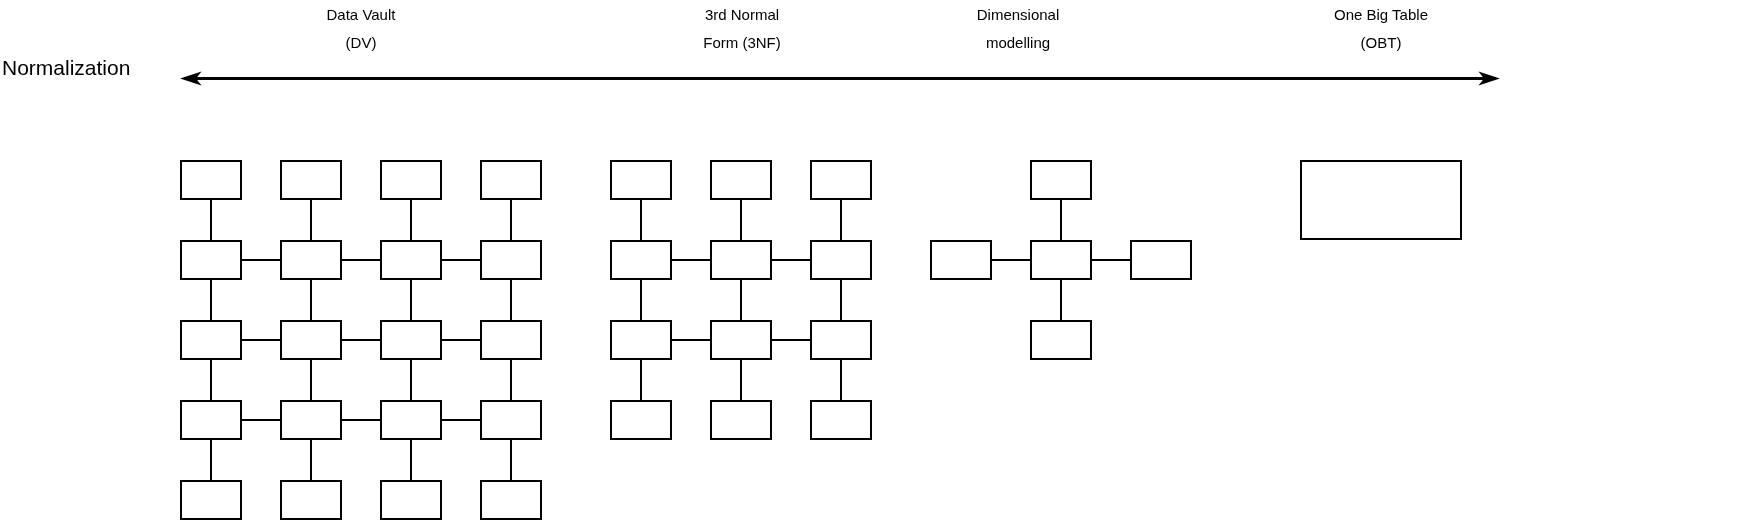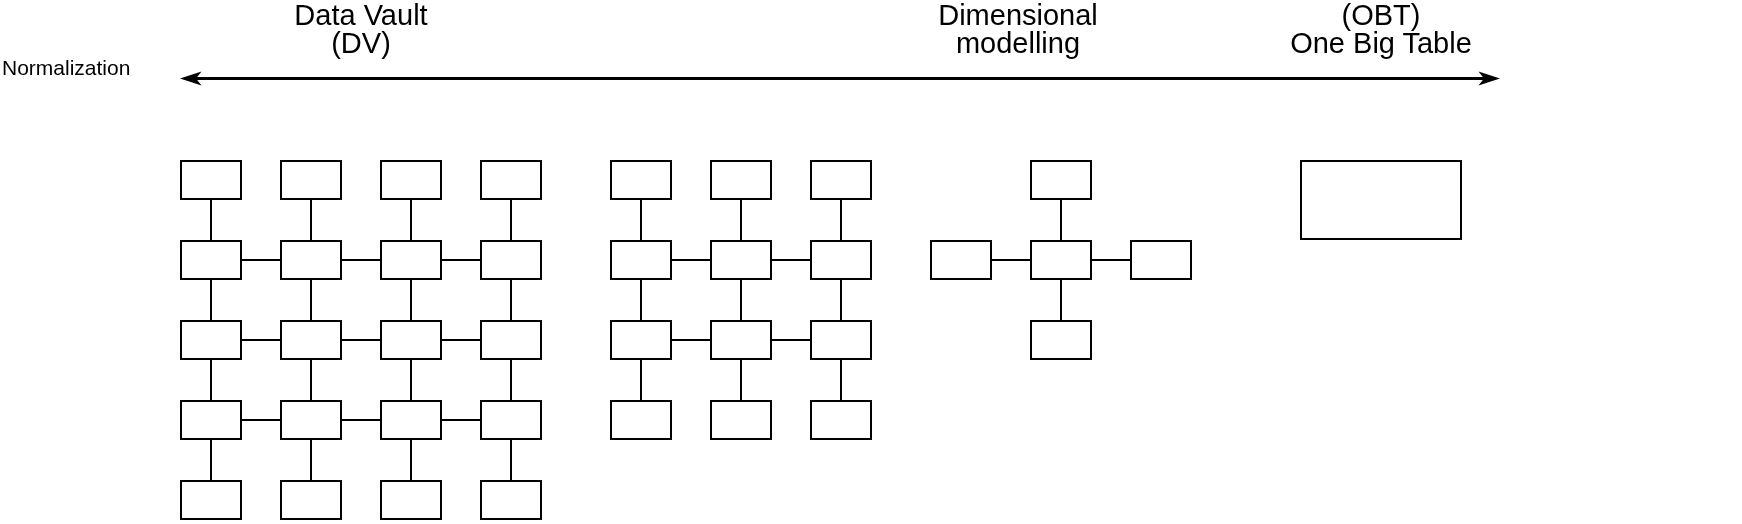--- a/index.html
+++ b/index.html
@@ -17,21 +17,21 @@
     top:54px;
     font-size:21px;
     line-height:28px;
     white-space:nowrap;
   }
   .dlabel {
     position:absolute;
     top:1px;
     transform:translateX(-50%);
     text-align:center;
-    font-size:29px;
+    font-size:15px;
     line-height:28px;
     white-space:nowrap;
   }
   .dgroup { position:absolute; left:0; top:0; width:100%; height:100%; }
   .box {
     position:absolute;
     box-sizing:border-box;
     border:2.5px solid #000000;
     background:#ffffff;
   }
@@ -98,20 +98,24 @@
         <div class="box" style="left: 180px; top: 400px; width: 62px; height: 40px;"></div>
         <div class="box" style="left: 280px; top: 400px; width: 62px; height: 40px;"></div>
         <div class="box" style="left: 380px; top: 400px; width: 62px; height: 40px;"></div>
         <div class="box" style="left: 480px; top: 400px; width: 62px; height: 40px;"></div>
         <div class="box" style="left: 180px; top: 480px; width: 62px; height: 40px;"></div>
         <div class="box" style="left: 280px; top: 480px; width: 62px; height: 40px;"></div>
         <div class="box" style="left: 380px; top: 480px; width: 62px; height: 40px;"></div>
         <div class="box" style="left: 480px; top: 480px; width: 62px; height: 40px;"></div>
       </div>
       <div class="dgroup">
+        <div class="dlabel" style="left: 742px;">
+          <div>3rd Normal</div>
+          <div>Form (3NF)</div>
+        </div>
         <div class="conn" style="left: 639.75px; top: 200px; width: 2.5px; height: 40px;"></div>
         <div class="conn" style="left: 639.75px; top: 280px; width: 2.5px; height: 40px;"></div>
         <div class="conn" style="left: 639.75px; top: 360px; width: 2.5px; height: 40px;"></div>
         <div class="conn" style="left: 739.75px; top: 200px; width: 2.5px; height: 40px;"></div>
         <div class="conn" style="left: 739.75px; top: 280px; width: 2.5px; height: 40px;"></div>
         <div class="conn" style="left: 739.75px; top: 360px; width: 2.5px; height: 40px;"></div>
         <div class="conn" style="left: 839.75px; top: 200px; width: 2.5px; height: 40px;"></div>
         <div class="conn" style="left: 839.75px; top: 280px; width: 2.5px; height: 40px;"></div>
         <div class="conn" style="left: 839.75px; top: 360px; width: 2.5px; height: 40px;"></div>
         <div class="conn" style="left: 672px; top: 258.75px; width: 38px; height: 2.5px;"></div>
@@ -141,20 +145,20 @@
         <div class="conn" style="left: 992px; top: 258.75px; width: 38px; height: 2.5px;"></div>
         <div class="box" style="left: 930px; top: 240px; width: 62px; height: 40px;"></div>
         <div class="conn" style="left: 1092px; top: 258.75px; width: 38px; height: 2.5px;"></div>
         <div class="box" style="left: 1130px; top: 240px; width: 62px; height: 40px;"></div>
         <div class="conn" style="left: 1059.75px; top: 280px; width: 2.5px; height: 40px;"></div>
         <div class="box" style="left: 1030px; top: 320px; width: 62px; height: 40px;"></div>
         <div class="box" style="left: 1030px; top: 240px; width: 62px; height: 40px;"></div>
       </div>
       <div class="dgroup">
         <div class="dlabel" style="left: 1381px;">
+          <div>One Big Table</div>
           <div>(OBT)</div>
-          <div>One Big Table</div>
         </div>
         <div class="box" style="left: 1300px; top: 160px; width: 162px; height: 80px;"></div>
       </div>
     </div>
 
 </div>
 
 </body></html>

